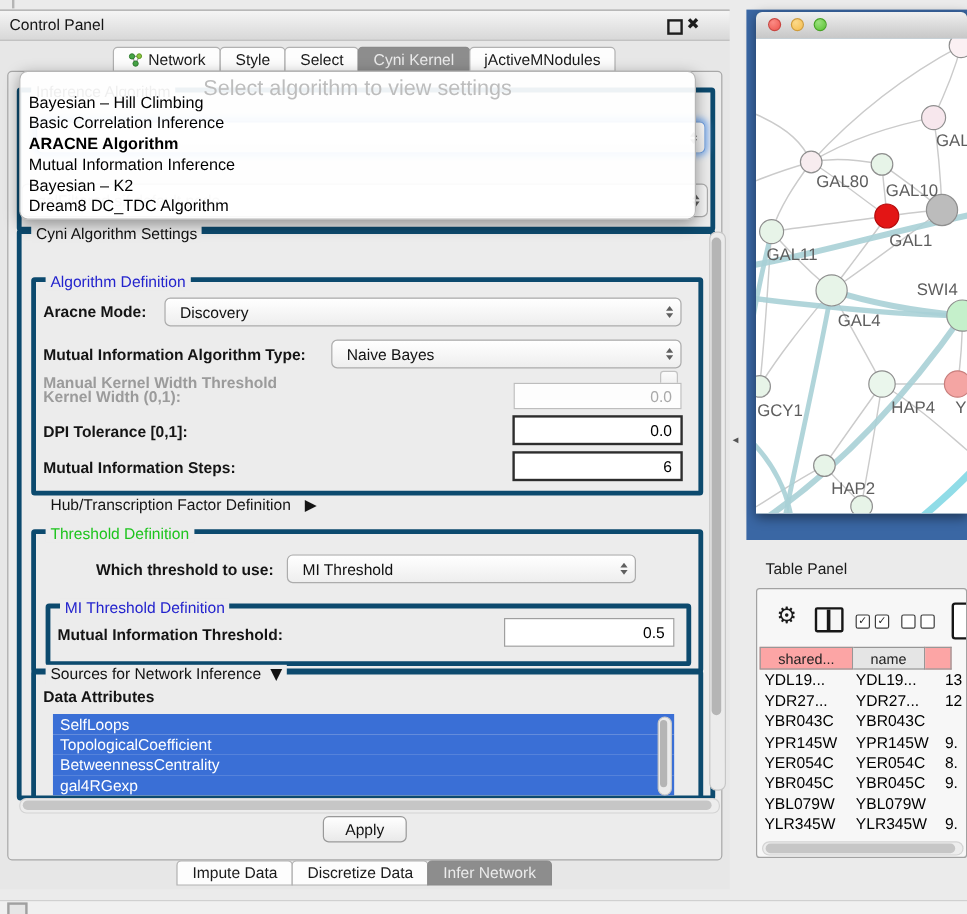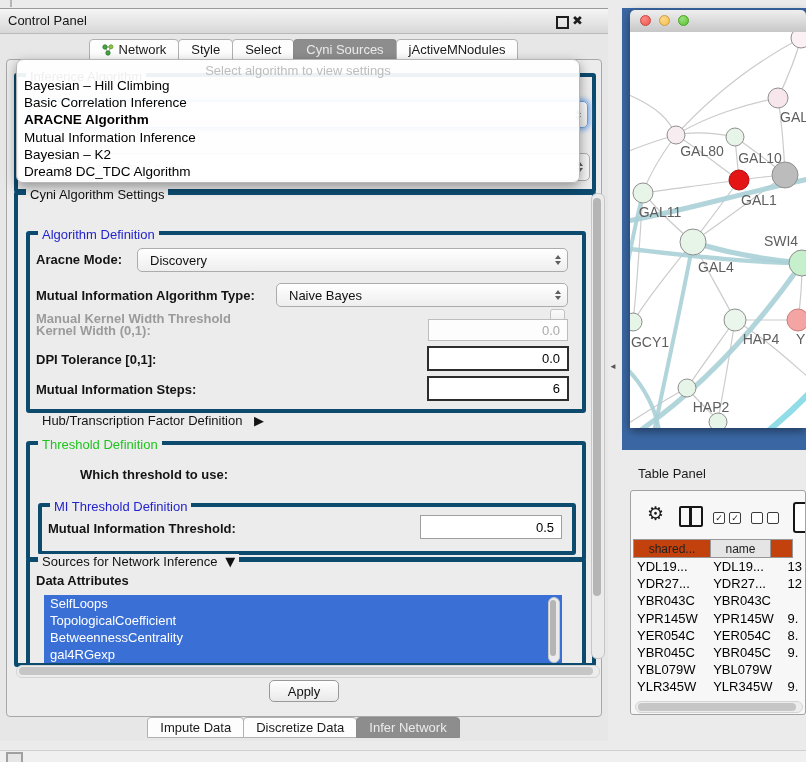--- a/index.html
+++ b/index.html
@@ -29,21 +29,21 @@
   .numfield.strong{border:2px solid #2d2d2d}
   .numfield.disabled{border:1px solid #bdbdbd;color:#a9a9a9;background:#fdfdfd}
   .checkbox{position:absolute;width:13px;height:13px;border:1px solid #c2c2c2;border-radius:3px;background:linear-gradient(#fbfbfb,#ededed)}
   .vscroll{position:absolute;background:#ebebeb;border:1px solid #c6c6c6;border-radius:6px}
   .vthumb{position:absolute;left:1px;top:4px;width:8px;background:#b5b5b5;border-radius:4px}
   .hscroll{position:absolute;background:#ededed;border:1px solid #d4d4d4;border-radius:6px}
   .hthumb{position:absolute;left:2px;top:1px;height:8px;background:#c6c6c6;border-radius:4px}
   .btn{position:absolute;box-sizing:border-box;border:1px solid #999;border-radius:5px;background:linear-gradient(#ffffff,#e9e9e9);font-size:13px;display:flex;align-items:center;justify-content:center;color:#111}
   
   .popup{position:absolute;left:16px;top:50px;width:562px;height:122px;background:rgba(255,255,255,0.93);border:1px solid #b6b6b6;border-radius:7px;box-shadow:0 4px 12px rgba(0,0,0,0.38);z-index:6}
-  .dd-prompt{position:absolute;top:3px;left:0;width:100%;text-align:center;font-size:13px;color:#bdbdbd}
+  .dd-prompt{position:absolute;top:3px;left:0;width:100%;text-align:center;font-size:18px;color:#bdbdbd}
   .dd-items{position:absolute;top:17px;left:0;width:100%}
   .dd-item{height:17.2px;line-height:17.2px;padding-left:7px;font-size:13.5px;color:#000;white-space:nowrap}
   .dd-item.sel{font-weight:bold}
   .attr-list{position:absolute;overflow:hidden}
   .attr-row{height:17px;line-height:17px;padding-left:6px;background:#3a6fd6;color:#fff;font-size:13px;white-space:nowrap}
   
   .desktop{position:absolute;left:622px;top:8px;width:184px;height:442px;background:#3a67a4}
   .netwin{position:absolute;left:630px;top:10px;width:176px;height:418px;background:#0c4a6e;border-radius:5px 5px 2px 2px;box-shadow:0 3px 10px rgba(0,0,0,0.45)}
   .net-titlebar{position:absolute;left:0;top:0;width:176px;height:22px;background:linear-gradient(#efefef,#c7c7c7);border-bottom:1px solid #9e9e9e;border-radius:5px 5px 0 0}
   .light{position:absolute;top:5px;width:11px;height:11px;border-radius:50%;box-sizing:border-box}
@@ -52,21 +52,21 @@
   .tp-box{position:absolute;left:630px;top:490px;width:176px;height:225px;background:#f7f7f7;border:1px solid #a2a2a2;border-radius:3px;overflow:hidden;box-sizing:border-box}
   .gear{position:absolute;font-family:"DejaVu Sans",sans-serif;font-size:19px;color:#1b1b1b;line-height:1}
   .cols-icon{position:absolute;width:20px;height:17px;border:2.5px solid #161616;border-radius:2px}
   .cols-icon:after{content:"";position:absolute;left:8px;top:0;width:2.5px;height:100%;background:#161616}
   .cbpair{position:absolute;display:flex;gap:4px}
   .cb{width:10px;height:10px;border:1.5px solid #3c3c3c;border-radius:2px;font-size:9px;line-height:10px;text-align:center;color:#222;background:#fff;font-family:"DejaVu Sans",sans-serif}
   .doc-icon{position:absolute;width:22px;height:27px;border:2px solid #161616;border-radius:3px;background:#fff}
   .theader{position:absolute;left:2px;top:48px;display:flex}
   .hcell{height:19px;box-sizing:border-box;border:1px solid #979797;border-left:none;background:#e5e5e5;font-size:12px;display:flex;align-items:center;justify-content:center;color:#222;overflow:hidden;white-space:nowrap}
   .hcell:first-child{border-left:1px solid #979797}
-  .hcell.hl{background:#c2410c}
+  .hcell.hl{background:#fca5a5}
   .tbody{position:absolute;left:2px;top:67px;width:172px;height:142px;overflow:hidden}
   .trow{display:flex;height:17.2px;align-items:center;font-size:13px;color:#000}
   .tcell{overflow:hidden;white-space:nowrap;box-sizing:border-box;padding-left:4px}
   .bottom-strip{position:absolute;left:0;top:750px;width:806px;height:12px;background:#f0f0f0;border-top:1px solid #d0d0d0}
   .dock-icon{position:absolute;left:6px;top:752px;width:13px;height:9px;border:2px solid #a0a0a0;background:#e6e6e6}
   .splitter{position:absolute;left:609px;top:362px;font-size:8px;color:#555}
   .tick{position:absolute;left:10px;top:0;width:2px;height:7px;background:#b5b5b5}
 </style>
 </head>
 <body>
@@ -95,21 +95,21 @@
         </span>
         <span>Network</span>
       </div>
       <div class="tab">
           <span>Style</span>
         </div>
       <div class="tab">
           <span>Select</span>
         </div>
       <div class="tab selected">
-          <span>Cyni Sources</span>
+          <span>Cyni Kernel</span>
         </div>
       <div class="tab">
           <span>jActiveMNodules</span>
         </div>
     </div>
 
     <div class="content"></div>
 
     <div class="group" style="left:14px;top:64px;width:574px;height:112px">
       <span class="glabel">Inference Algorithm</span>
@@ -165,20 +165,27 @@
 
     <span class="rlabel" style="left:42px;top:404px">
       <span>Hub/Transcription Factor Definition</span>
       <span style="font-family:'DejaVu Sans',sans-serif;margin-left:8px">▶</span>
     </span>
 
     <div class="group" style="left:26px;top:432px;width:552px;height:112px">
       <span class="glabel green">Threshold Definition</span>
     </div>
     <span class="blabel" style="left:80px;top:458px">Which threshold to use:</span>
+    <div class="combo" style="left:239px;top:453px;width:291px;height:24px">
+      <span>MI Threshold</span>
+      <span class="stepper">
+          <span class="tri-up"></span>
+          <span class="tri-dn"></span>
+        </span>
+    </div>
     <div class="group" style="left:38px;top:494px;width:530px;height:44px">
       <span class="glabel blue">MI Threshold Definition</span>
     </div>
     <span class="blabel" style="left:48px;top:512px">Mutual Information Threshold:</span>
     <div class="numfield" style="left:420px;top:506px;width:142px;height:24px">0.5</div>
 
     <div class="group" style="left:26px;top:549px;width:552px;height:108px">
       <span class="glabel">
         <span>Sources for Network Inference</span>
         <span style="font-family:'DejaVu Sans',sans-serif;margin-left:4px">▼</span>

